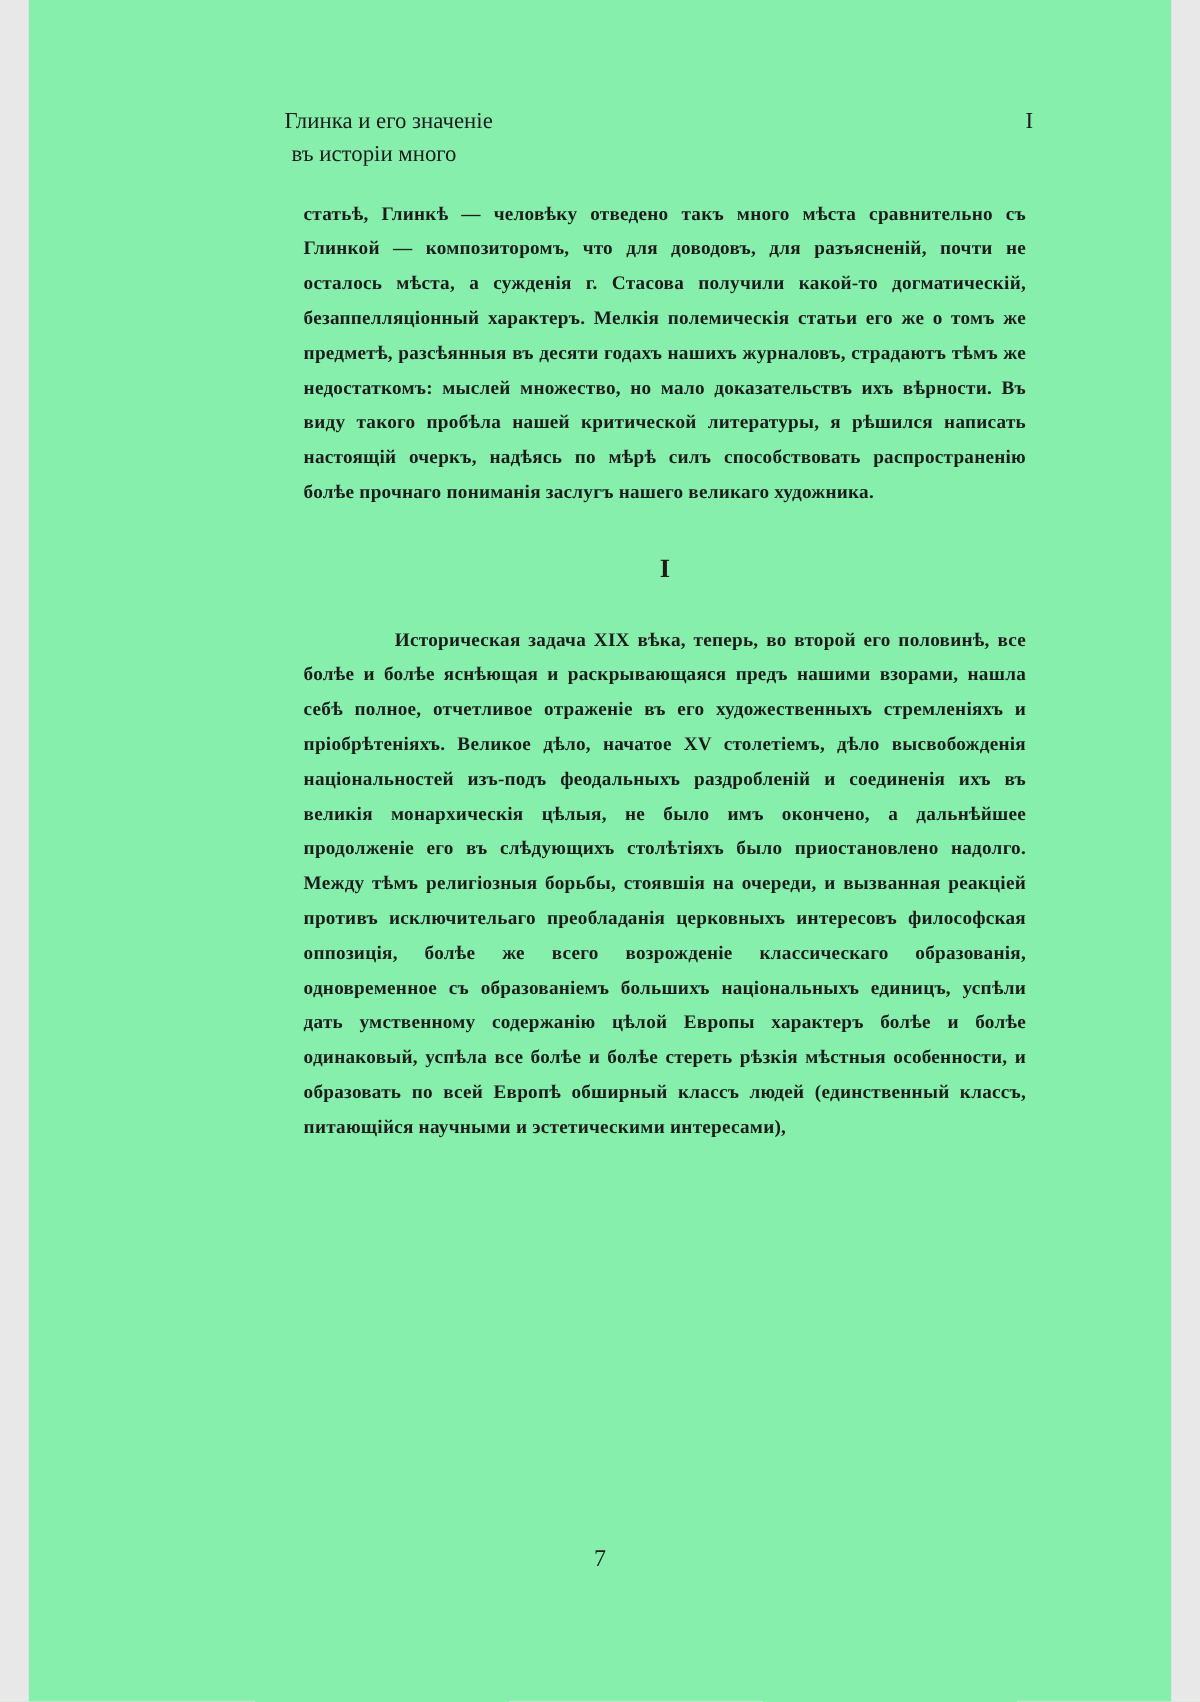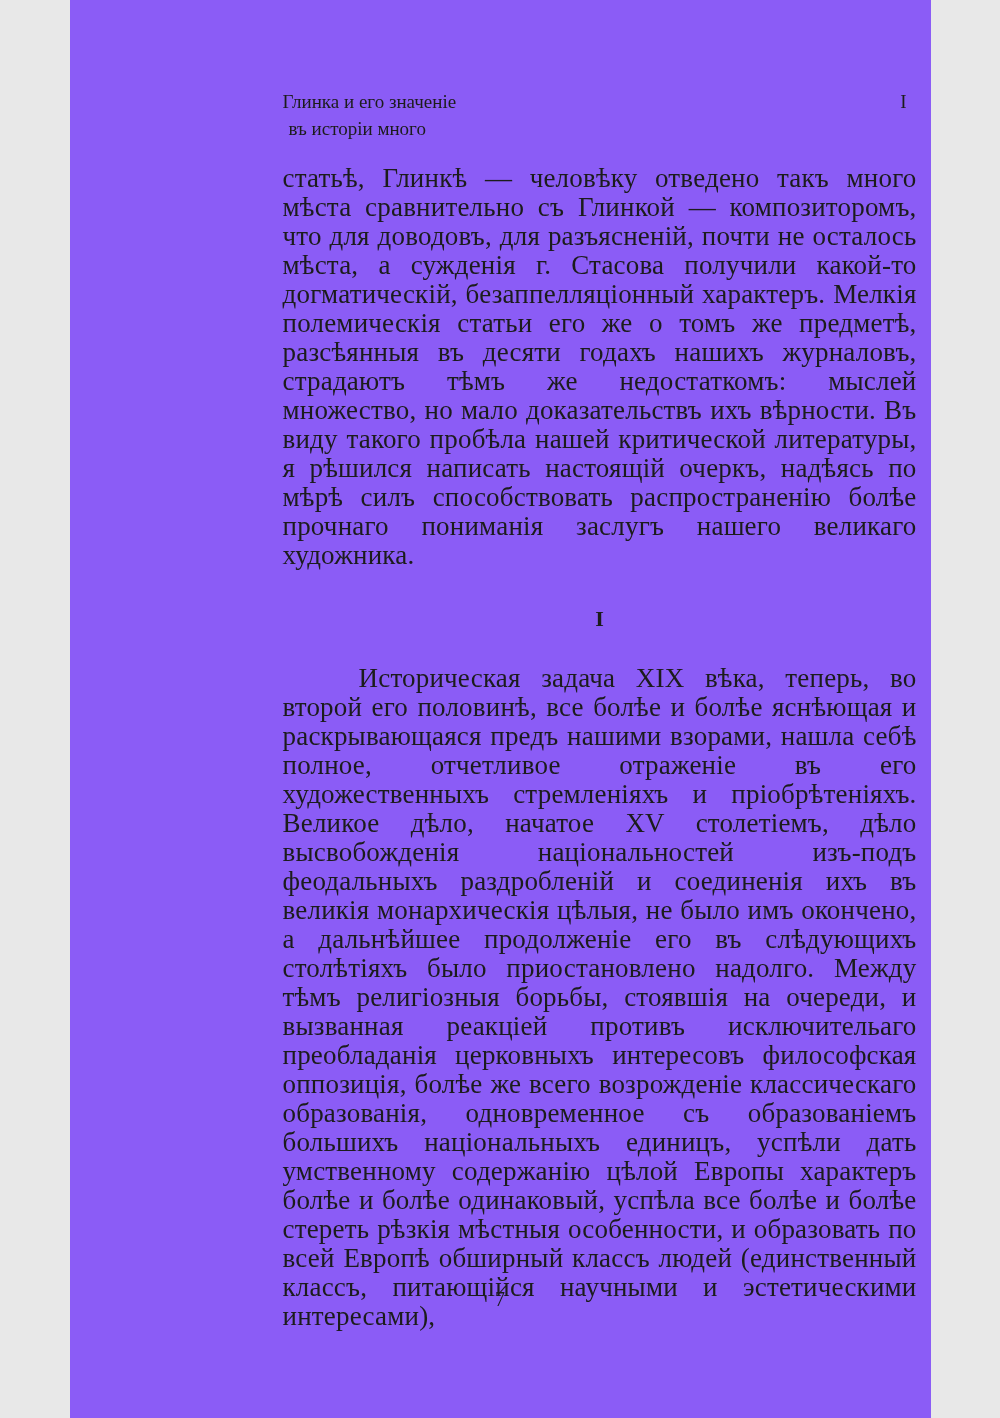--- a/index.html
+++ b/index.html
@@ -2,24 +2,24 @@
 <html><head>
 <meta charset="utf-8">
 <style>
   html, body {
     margin: 0;
     padding: 0;
     background: #e8e8e8;
   }
   .page {
     position: relative;
-    width: 861px;
+    width: 952px;
     height: 1418px;
     margin: 0 auto;
-    background: #8b5cf6;
+    background: #86efac;
     font-family: "Liberation Serif", "DejaVu Serif", serif;
     color: #1c1c1c;
     overflow: hidden;
   }
   .text-block {
     position: absolute;
     left: 213px;
     top: 88px;
     width: 634px;
   }
@@ -32,25 +32,26 @@
     margin-bottom: 22px;
   }
   .running-title .line2 {
     padding-left: 6px;
   }
   .chapter-marker {
     font-size: 19px;
     padding-right: 10px;
   }
   .para {
-    font-size: 27px;
+    font-size: 16px;
     line-height: 29px;
     text-align: justify;
-    margin: 0;
+    margin: 16px;
     letter-spacing: 0.2px;
+    font-weight: bold;
   }
   .para.indented {
     text-indent: 76px;
   }
   .section-heading {
     text-align: center;
     font-weight: bold;
     font-size: 22px;
     margin: 36px 0 32px 0;
   }

